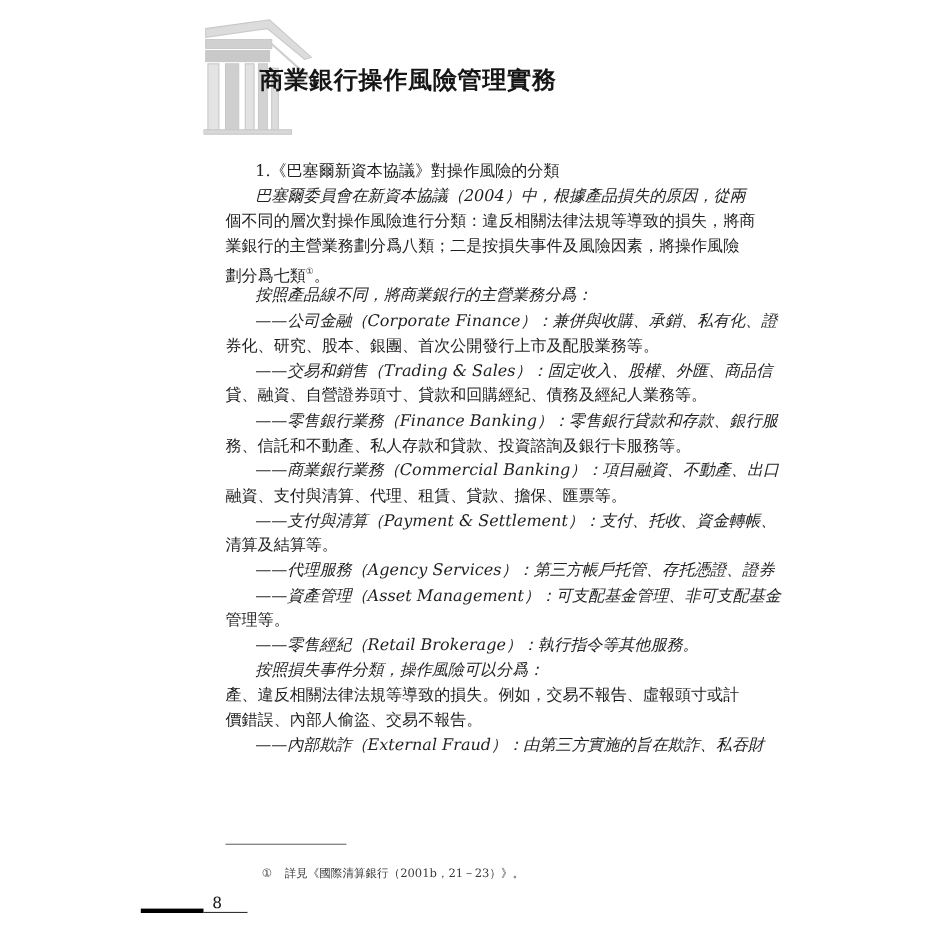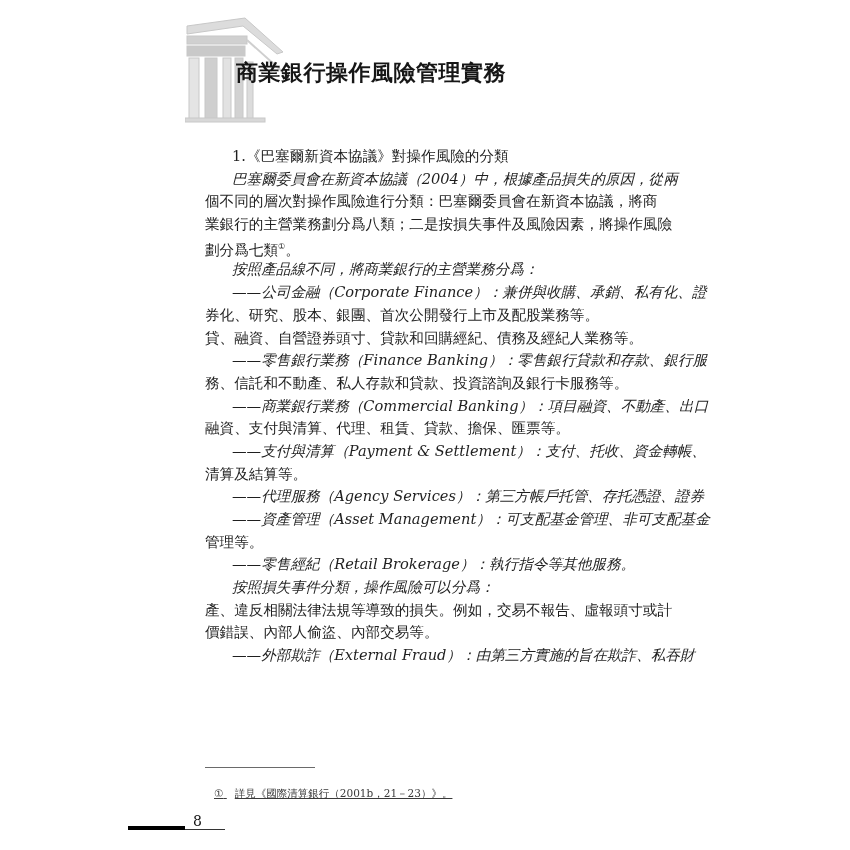--- a/index.html
+++ b/index.html
@@ -13,21 +13,21 @@
     position: absolute; left: 236px; top: 58px; font-size: 22px; font-weight: bold;
     letter-spacing: 0.5px; color: #161616; white-space: nowrap;
   }
   .body-text { position: absolute; left: 205px; top: 145px; width: 443px; font-size: 14.6px; line-height: 22.7px; }
   .line { white-space: nowrap; height: 22.7px; text-align: justify; text-align-last: justify; }
   .line.last { text-align: center; text-align-last: left; }
   .ind1 { padding-left: 27px; font-style: italic; }
   .heading { padding-left: 27px; text-align-last: left; }
   sup { font-size: 8px; vertical-align: 6px; }
   .fn-rule { position: absolute; left: 205px; top: 767px; width: 110px; height: 1px; background: #6a6a6a; }
-  .footnote { position: absolute; left: 214px; top: 787px; font-size: 10.5px; color: #3a3a3a; white-space: nowrap; text-decoration: underline; }
+  .footnote { position: absolute; left: 238px; top: 787px; font-size: 10.5px; color: #3a3a3a; white-space: nowrap; }
   .folio-bar { position: absolute; left: 128px; top: 826px; width: 57px; height: 4px; background: #000; }
   .folio-line { position: absolute; left: 185px; top: 829px; width: 40px; height: 1px; background: #333; }
   .folio-num { position: absolute; left: 193px; top: 813px; font-size: 14px; color: #111; }
 </style>
 </head>
 <body>
 
 <div class="page">
 
   <svg class="header-art" viewBox="0 0 110 112">
@@ -42,41 +42,42 @@
       <rect x="50" y="46" width="8" height="62" fill="#d2d2d2"></rect>
       <rect x="62" y="50" width="6" height="58" fill="#dcdcdc"></rect>
       <rect x="0" y="106" width="80" height="4" fill="#d8d8d8"></rect>
     </g>
   </svg>
   <div class="running-title">商業銀行操作風險管理實務</div>
 
   <div class="body-text" id="body">
       <div class="line heading last"><span>1.《巴塞爾新資本協議》對操作風險的分類</span></div>
       <div class="line ind1"><span>巴塞爾委員會在新資本協議（2004）中，根據產品損失的原因，從兩</span></div>
-      <div class="line"><span>個不同的層次對操作風險進行分類：巴塞爾委員會在新資本協議，將商</span></div>
+      <div class="line"><span>個不同的層次對操作風險進行分類：違反相關法律法規等導致的損失，將商</span></div>
       <div class="line"><span>業銀行的主營業務劃分爲八類；二是按損失事件及風險因素，將操作風險</span></div>
       <div class="line last"><span>劃分爲七類</span><sup>①</sup><span>。</span></div>
       <div class="line ind1 last"><span>按照產品線不同，將商業銀行的主營業務分爲：</span></div>
       <div class="line ind1"><span>——公司金融（Corporate Finance）：兼併與收購、承銷、私有化、證</span></div>
       <div class="line last"><span>券化、研究、股本、銀團、首次公開發行上市及配股業務等。</span></div>
+      <div class="line ind1"><span>——交易和銷售（Trading &amp; Sales）：固定收入、股權、外匯、商品信</span></div>
       <div class="line last"><span>貸、融資、自營證券頭寸、貸款和回購經紀、債務及經紀人業務等。</span></div>
       <div class="line ind1"><span>——零售銀行業務（Finance Banking）：零售銀行貸款和存款、銀行服</span></div>
       <div class="line last"><span>務、信託和不動產、私人存款和貸款、投資諮詢及銀行卡服務等。</span></div>
       <div class="line ind1"><span>——商業銀行業務（Commercial Banking）：項目融資、不動產、出口</span></div>
       <div class="line last"><span>融資、支付與清算、代理、租賃、貸款、擔保、匯票等。</span></div>
       <div class="line ind1"><span>——支付與清算（Payment &amp; Settlement）：支付、托收、資金轉帳、</span></div>
       <div class="line last"><span>清算及結算等。</span></div>
       <div class="line ind1"><span>——代理服務（Agency Services）：第三方帳戶托管、存托憑證、證券</span></div>
       <div class="line ind1"><span>——資產管理（Asset Management）：可支配基金管理、非可支配基金</span></div>
       <div class="line last"><span>管理等。</span></div>
       <div class="line ind1 last"><span>——零售經紀（Retail Brokerage）：執行指令等其他服務。</span></div>
       <div class="line ind1 last"><span>按照損失事件分類，操作風險可以分爲：</span></div>
       <div class="line"><span>產、違反相關法律法規等導致的損失。例如，交易不報告、虛報頭寸或計</span></div>
-      <div class="line last"><span>價錯誤、內部人偷盜、內部交易等。</span></div>
-      <div class="line ind1"><span>——外部欺詐（External Fraud）：由第三方實施的旨在欺詐、私吞財</span></div>
+      <div class="line last"><span>價錯誤、內部人偷盜、交易不報告。</span></div>
+      <div class="line ind1"><span>——內部欺詐（External Fraud）：由第三方實施的旨在欺詐、私吞財</span></div>
     </div>
 
   <div class="fn-rule"></div>
   <div class="footnote">
     <span>①</span>
     <span style="margin-left:8px">詳見《國際清算銀行（2001b，21－23）》。</span>
   </div>
 
   <div class="folio-bar"></div>
   <div class="folio-line"></div>

